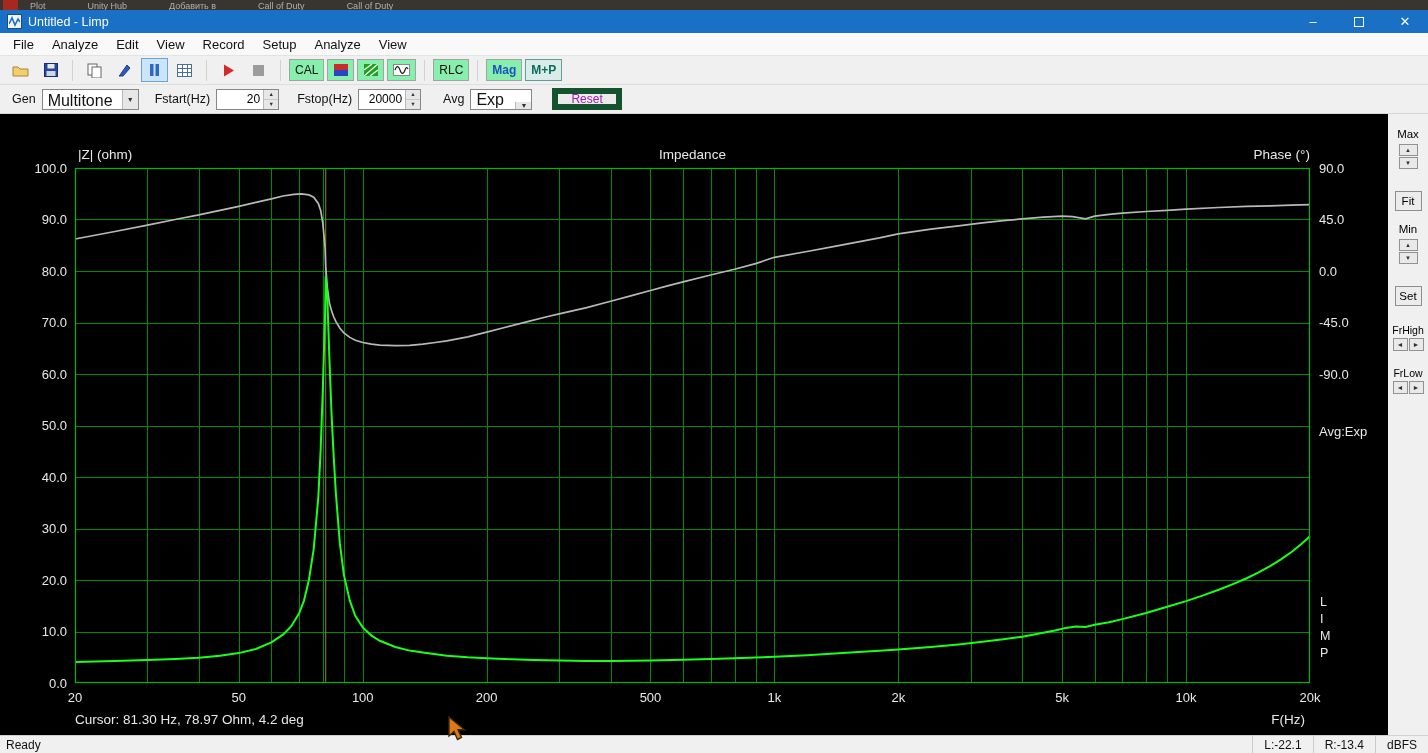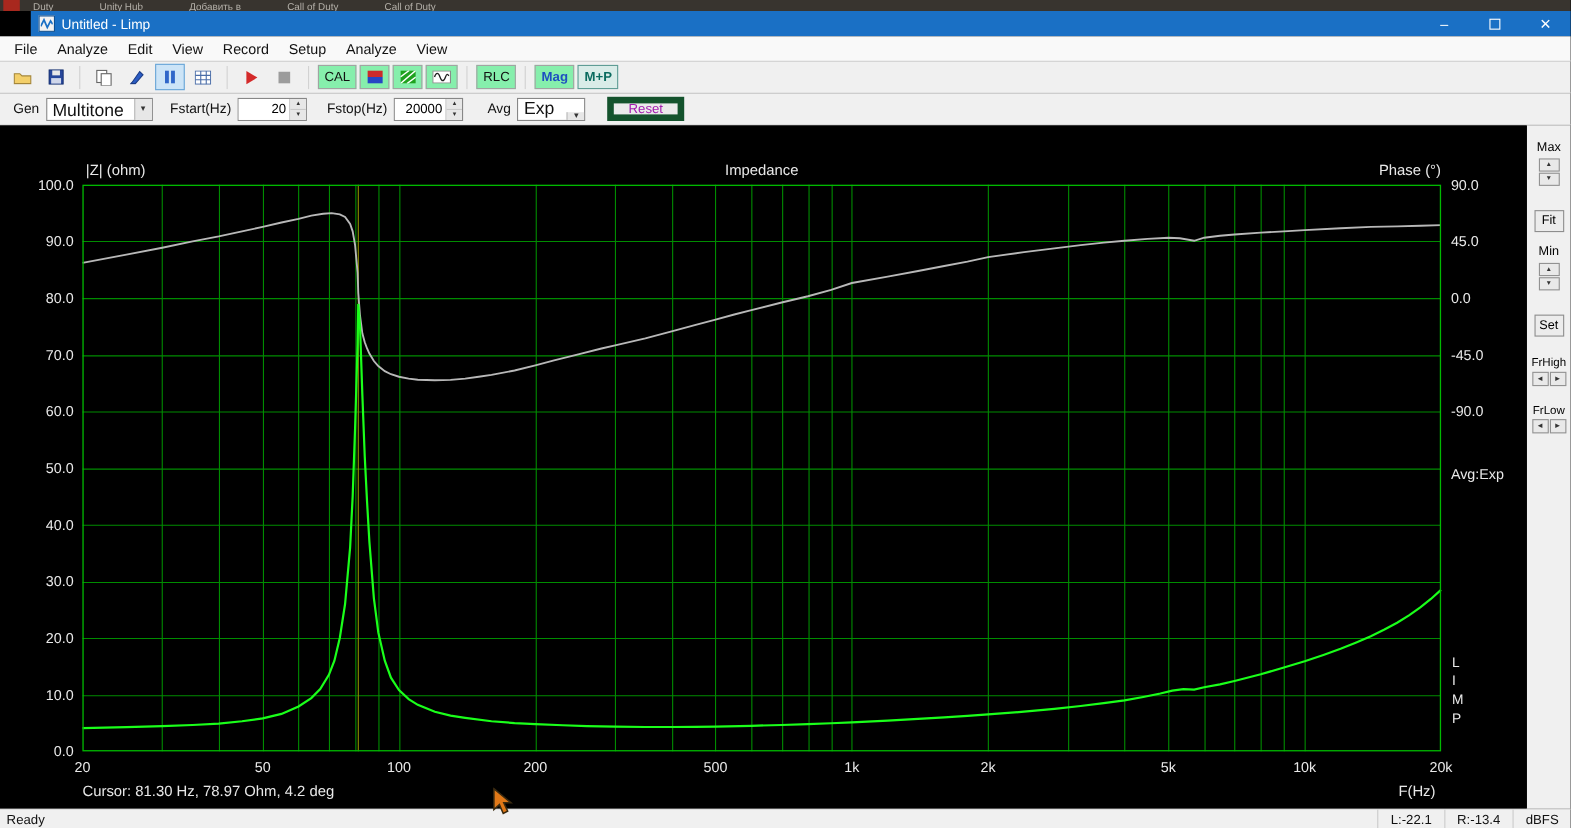--- a/index.html
+++ b/index.html
@@ -5,21 +5,21 @@
   * { box-sizing: border-box; margin: 0; padding: 0; }
   html,body { width:1428px; height:753px; overflow:hidden; }
   body { font-family:"Liberation Sans", sans-serif; background:#000; position:relative; font-size:13px; }
 
   
   .bg-strip { height:10px; background:#38342f; position:relative; display:flex; align-items:center; gap:42px; padding-left:30px; overflow:hidden; }
   .bg-strip .chip { position:absolute; left:3px; top:0; width:15px; height:10px; background:#a8281e; }
   .bg-strip span { color:#b3afa8; font-size:9px; line-height:9px; white-space:nowrap; transform:translateY(1px); }
 
   
-  .titlebar { height:23px; background:#1a70c5; display:flex; align-items:center; color:#fff;margin-left:28px; }
+  .titlebar { height:23px; background:#1a70c5; display:flex; align-items:center; color:#fff; }
   .app-icon { width:15px; height:15px; margin:0 6px 0 7px; background:#f2f2f2; border:1px solid #0d4f91; display:flex; align-items:center; justify-content:center; }
   .titlebar .title { font-size:12.5px; }
   .win-controls { margin-left:auto; display:flex; height:100%; }
   .win-btn { width:46px; height:100%; display:flex; align-items:center; justify-content:center; font-size:13px; color:#fff; }
   .max-glyph { width:10px; height:10px; border:1px solid #fff; display:block; }
 
   
   .menubar { height:23px; background:#f9f9f9; display:flex; align-items:center; color:#111; border-bottom:1px solid #e3e3e3; padding-left:4px; }
   .menu-item { padding:0 9px; height:100%; display:flex; align-items:center; font-size:13px; }
 
@@ -69,21 +69,21 @@
   .status-cell { border-left:1px solid #cbcbcb; padding:0 11px; display:flex; align-items:center; }
 
   
   .mouse-ptr { position:absolute; left:446px; top:716px; z-index:20; pointer-events:none; }
 </style>
 </head>
 <body>
 
 <div class="bg-strip">
   <div class="chip"></div>
-  <span>Duty</span>
+  <span>Plot</span>
   <span>Unity Hub</span>
   <span>Добавить в</span>
   <span>Call of Duty</span>
   <span>Call of Duty</span>
 </div>
 
 <div class="titlebar">
   <span class="app-icon">
     <svg width="11" height="11" viewBox="0 0 11 11">
         <polyline points="0,8 3,2 6,9 9,3 11,6" fill="none" stroke="#1a70c5" stroke-width="1.6"></polyline>

